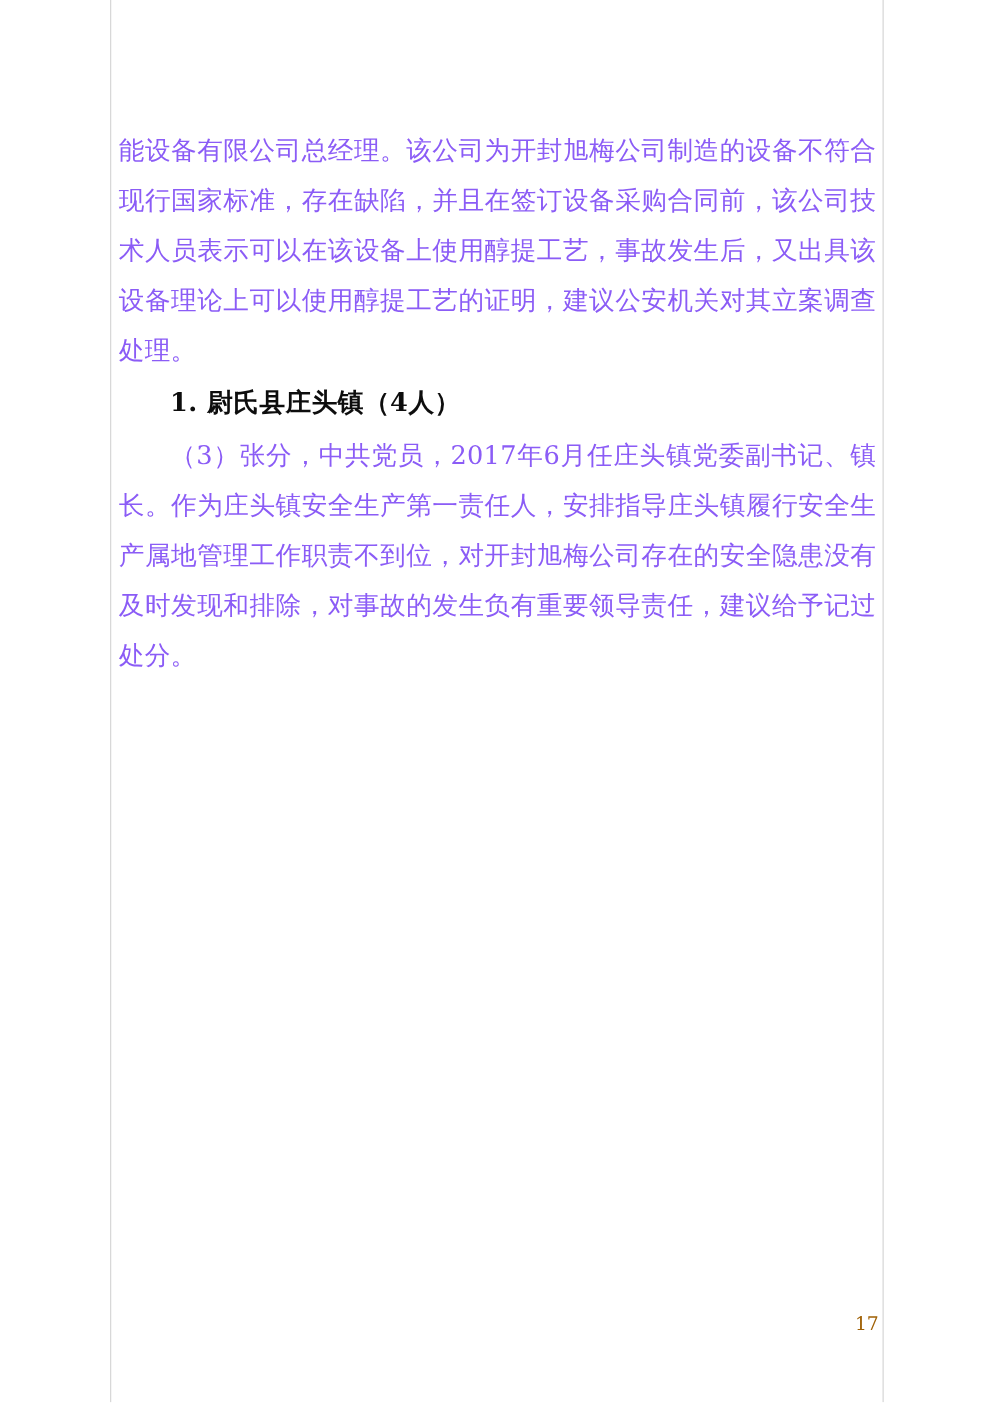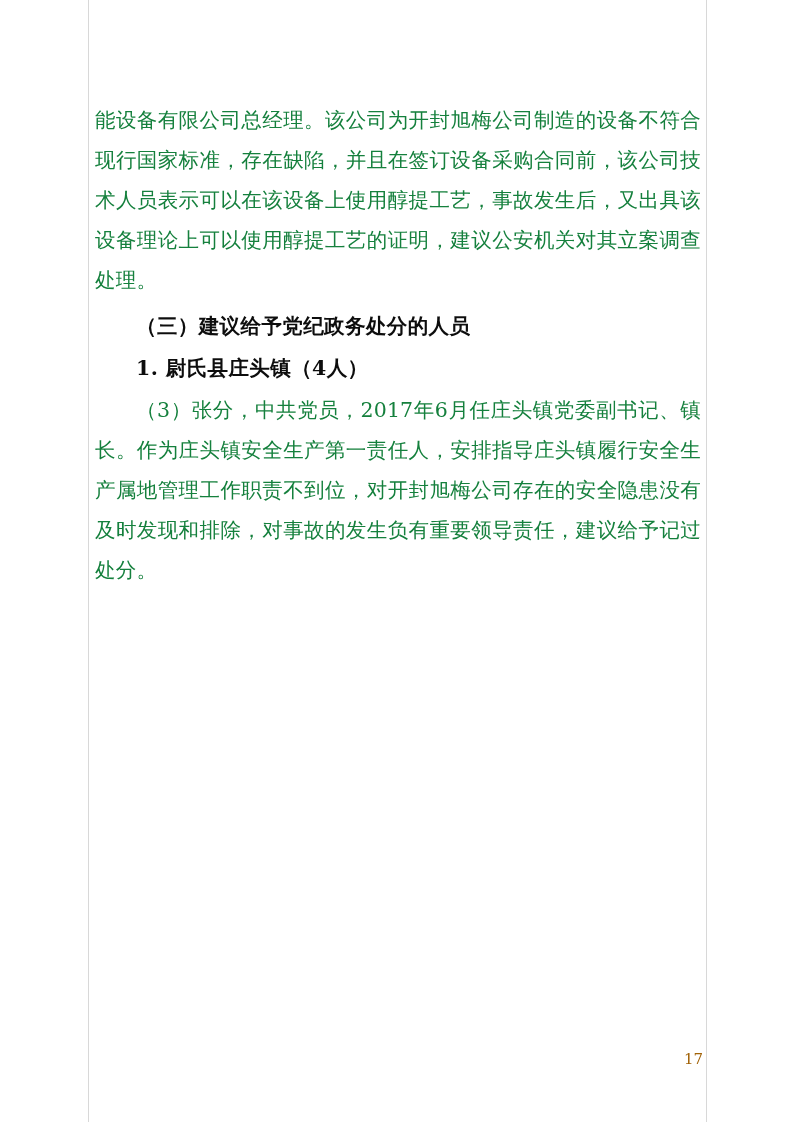--- a/index.html
+++ b/index.html
@@ -37,21 +37,21 @@
   .content {
     position: absolute;
     left: 95px;
     top: 100px;
     width: 606px;
   }
   p.body-text {
     margin: 0 0 2px 0;
     font-size: 20.5px;
     line-height: 40px;
-    color: #15803d;
+    color: #8b5cf6;
     text-align: justify;
     text-justify: inter-ideograph;
     letter-spacing: 0.2px;
   }
   p.indent {
     text-indent: 2em;
   }
   p.heading {
     margin: 6px 0 2px 0;
     font-size: 20.5px;
@@ -81,19 +81,18 @@
 </style>
 </head>
 <body>
 
 <div class="page">
   <div class="rule-left"></div>
   <div class="rule-right"></div>
 
   <div class="content">
     <p class="body-text">能设备有限公司总经理。该公司为开封旭梅公司制造的设备不符合现行国家标准，存在缺陷，并且在签订设备采购合同前，该公司技术人员表示可以在该设备上使用醇提工艺，事故发生后，又出具该设备理论上可以使用醇提工艺的证明，建议公安机关对其立案调查处理。</p>
-    <p class="heading">（三）建议给予党纪政务处分的人员</p>
     <p class="subheading">1. 尉氏县庄头镇（4人）</p>
     <p class="body-text indent">（3）张分，中共党员，2017年6月任庄头镇党委副书记、镇长。作为庄头镇安全生产第一责任人，安排指导庄头镇履行安全生产属地管理工作职责不到位，对开封旭梅公司存在的安全隐患没有及时发现和排除，对事故的发生负有重要领导责任，建议给予记过处分。</p>
   </div>
 
   <div class="page-number">17</div>
 </div>
 
 </body></html>

